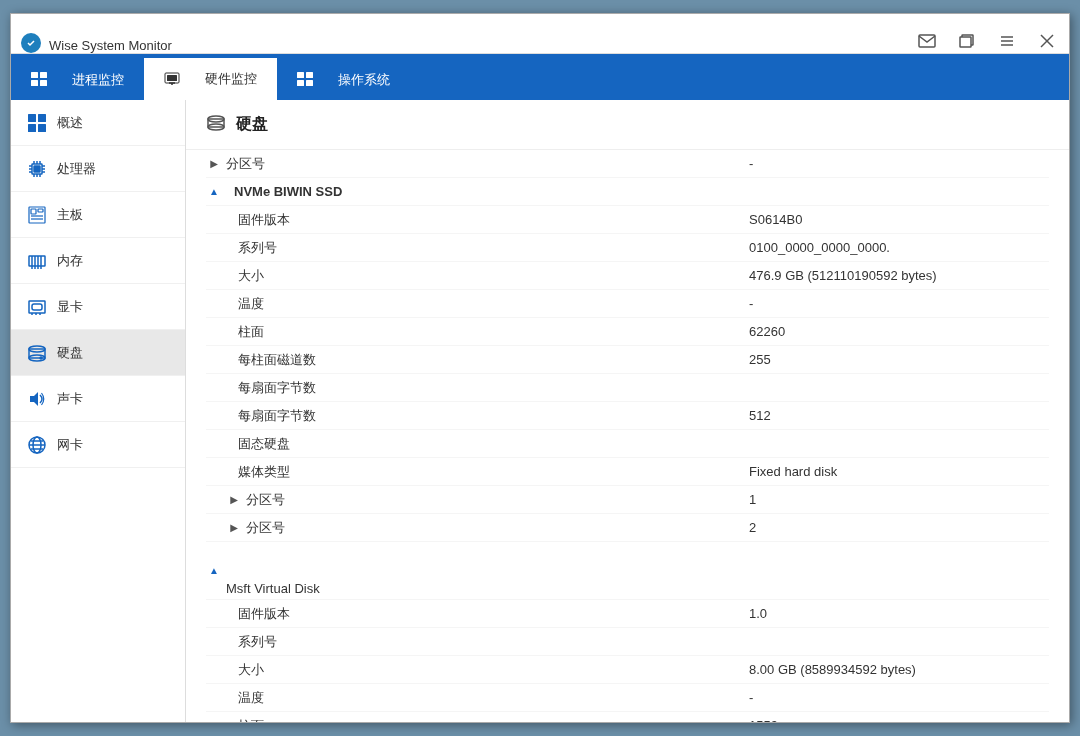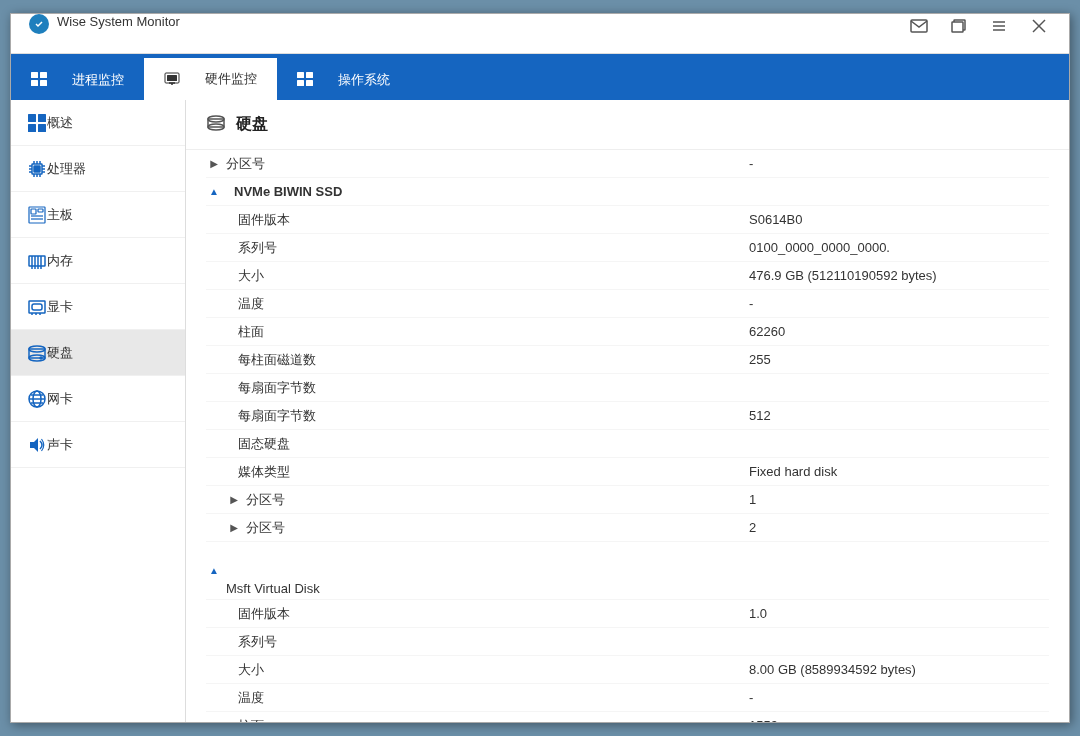--- a/index.html
+++ b/index.html
@@ -21,22 +21,22 @@
       border: 1px solid #aaa;
       display: flex;
       flex-direction: column;
       box-shadow: 2px 2px 10px rgba(0,0,0,0.4);
     }
     
     .title-bar {
       height: 40px;
       background: white;
       display: flex;
-      align-items: flex-start;
-      padding: 0 18px;
+      align-items: flex-end;
+      padding: 0 10px;
       border-bottom: 1px solid #ddd;
       flex-shrink: 0;
     }
     .title-bar-logo {
       width: 20px;
       height: 20px;
       background: #1e7fbd;
       border-radius: 50%;
       display: flex;
       align-items: center;
@@ -107,20 +107,21 @@
       background: white;
       border-right: 1px solid #ddd;
       flex-shrink: 0;
       overflow-y: auto;
     }
     .sidebar-item {
       height: 46px;
       display: flex;
       align-items: center;
       padding: 0 16px;
+      gap: 10px;
       cursor: pointer;
       color: #333;
       font-size: 13px;
       border-bottom: 1px solid #f0f0f0;
     }
     .sidebar-item.active { background: #e8e8e8; }
     .sidebar-item .si-icon {
       width: 20px;
       height: 20px;
       display: flex;
@@ -354,38 +355,38 @@
             <rect x="1" y="5" width="16" height="9"></rect>
             <ellipse cx="9" cy="5" rx="8" ry="3"></ellipse>
             <circle cx="13" cy="14" r="1" fill="#1565c0"></circle>
           </svg>
         </span>
         <span>硬盘</span>
       </div>
       <div class="sidebar-item">
         <span class="si-icon">
           <svg width="18" height="18" viewBox="0 0 18 18" fill="none" stroke="#1565c0" stroke-width="1.5">
+            <polygon points="2,6 2,12 6,12 10,16 10,2 6,6" fill="#1565c0" stroke="none"></polygon>
+            <path d="M12 5 Q16 9 12 13" stroke="#1565c0" stroke-width="1.5" fill="none"></path>
+            <path d="M13.5 3 Q18 9 13.5 15" stroke="#1565c0" stroke-width="1.2" fill="none"></path>
+          </svg>
+        </span>
+        <span>声卡</span>
+      </div>
+      <div class="sidebar-item">
+        <span class="si-icon">
+          <svg width="18" height="18" viewBox="0 0 18 18" fill="none" stroke="#1565c0" stroke-width="1.5">
             <circle cx="9" cy="9" r="8"></circle>
             <ellipse cx="9" cy="9" rx="4" ry="8"></ellipse>
             <line x1="1" y1="9" x2="17" y2="9"></line>
             <line x1="3" y1="5" x2="15" y2="5"></line>
             <line x1="3" y1="13" x2="15" y2="13"></line>
           </svg>
         </span>
         <span>网卡</span>
-      </div>
-      <div class="sidebar-item">
-        <span class="si-icon">
-          <svg width="18" height="18" viewBox="0 0 18 18" fill="none" stroke="#1565c0" stroke-width="1.5">
-            <polygon points="2,6 2,12 6,12 10,16 10,2 6,6" fill="#1565c0" stroke="none"></polygon>
-            <path d="M12 5 Q16 9 12 13" stroke="#1565c0" stroke-width="1.5" fill="none"></path>
-            <path d="M13.5 3 Q18 9 13.5 15" stroke="#1565c0" stroke-width="1.2" fill="none"></path>
-          </svg>
-        </span>
-        <span>声卡</span>
       </div>
     </div>
 
     <div class="content">
       <div class="content-header">
         <span class="content-header-icon">
           <svg width="20" height="20" viewBox="0 0 20 20" fill="none" stroke="#555" stroke-width="1.5">
             <ellipse cx="10" cy="15" rx="8" ry="3"></ellipse>
             <rect x="2" y="7" width="16" height="8"></rect>
             <ellipse cx="10" cy="7" rx="8" ry="3"></ellipse>

